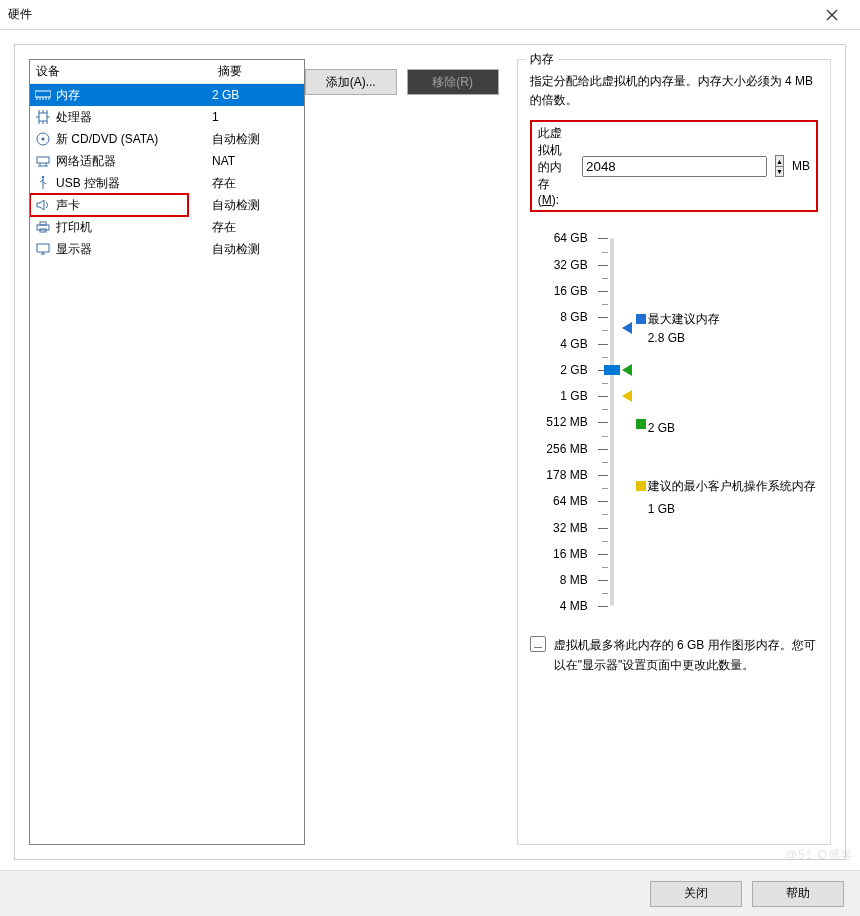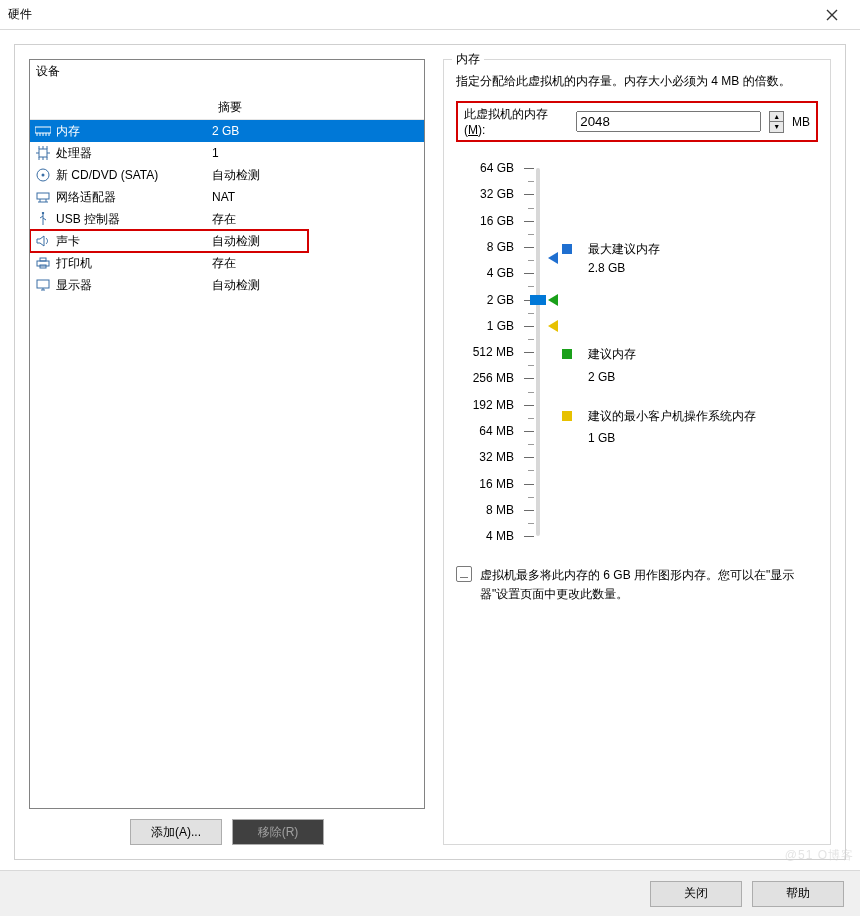--- a/index.html
+++ b/index.html
@@ -36,43 +36,43 @@
     position: absolute;
     left: 14px; right: 14px;
     top: 44px; bottom: 56px;
     border: 1px solid #cfcfcf;
     display: flex;
     padding: 14px;
     gap: 18px;
   }
   
   .left {
-    width: 396px;
-    display: flex;
-    flex-direction: column;
+    width: 470px;
+    display: flex;
+    flex-direction: row;
     border-radius: 7px;
   }
   .device-table {
     border: 1px solid #828282;
     flex: 1;
     display: flex;
     flex-direction: column;
     overflow: hidden;
     background: #fff;
   }
   .device-header {
     display: flex;
     border-bottom: 1px solid #e5e5e5;
     background: #fff;
   }
   .dh-col {
     padding: 3px 6px;
   }
   .dh-col.dev { width: 182px; }
-  .dh-col.sum { flex: 1; margin-top: 36px; }
+  .dh-col.sum { flex: 1; }
   .device-rows { flex: 1; }
   .dr {
     display: flex;
     align-items: center;
     height: 22px;
     padding-left: 4px;
     position: relative;
   }
   .dr.selected { background: #0078d7; color: #fff; }
   .dr .icon {
@@ -208,21 +208,21 @@
     transform: translateY(-50%);
   }
   .marker.left-point { border-right: 10px solid; left: 26px; }
   .legendcol {
     flex: 1;
     position: relative;
     padding-left: 26px;
   }
   .legend-item {
     position: absolute;
-    left: 30px;
+    left: 16px;
     right: 0;
     line-height: 1.55;
   }
   .legend-sq {
     position: absolute;
     left: 4px;
     width: 10px; height: 10px;
   }
   
   .gfxnote {
@@ -404,21 +404,21 @@
         <div class="ticklabels" id="ticklabels">
             <div class="tl" style="top: 6px;">64 GB</div>
             <div class="tl" style="top: 32.2857px;">32 GB</div>
             <div class="tl" style="top: 58.5714px;">16 GB</div>
             <div class="tl" style="top: 84.8571px;">8 GB</div>
             <div class="tl" style="top: 111.143px;">4 GB</div>
             <div class="tl" style="top: 137.429px;">2 GB</div>
             <div class="tl" style="top: 163.714px;">1 GB</div>
             <div class="tl" style="top: 190px;">512 MB</div>
             <div class="tl" style="top: 216.286px;">256 MB</div>
-            <div class="tl" style="top: 242.571px;">192 MB</div>
+            <div class="tl" style="top: 242.571px;">178 MB</div>
             <div class="tl" style="top: 268.857px;">64 MB</div>
             <div class="tl" style="top: 295.143px;">32 MB</div>
             <div class="tl" style="top: 321.429px;">16 MB</div>
             <div class="tl" style="top: 347.714px;">8 MB</div>
             <div class="tl" style="top: 374px;">4 MB</div>
           </div>
         <div class="slider-col" id="slidercol">
           <div class="slider-track"></div>
         <div class="tick major" style="top: 6px;"></div>
             <div class="tick" style="top: 19.1429px;"></div>
@@ -455,21 +455,20 @@
             <div class="marker left-point" style="top: 163.714px; border-right-color: rgb(231, 193, 0);"></div>
           </div>
         <div class="legendcol" id="legendcol">
             <div class="legend-sq" style="top: 81.8571px; background: rgb(31, 111, 208);"></div>
             <div class="legend-item" style="top: 77.8571px;">
               <div>最大建议内存</div>
               <div>2.8 GB</div>
             </div>
             <div class="legend-sq" style="top: 187px; background: rgb(26, 160, 26);"></div>
             <div class="legend-item" style="top: 183px;">
-              <div>建议内存</div>
               <div style="margin-top:4px">2 GB</div>
             </div>
             <div class="legend-sq" style="top: 248.571px; background: rgb(231, 193, 0);"></div>
             <div class="legend-item" style="top: 244.571px;">
               <div>建议的最小客户机操作系统内存</div>
               <div style="margin-top:4px">1 GB</div>
             </div>
           </div>
       </div>
 

